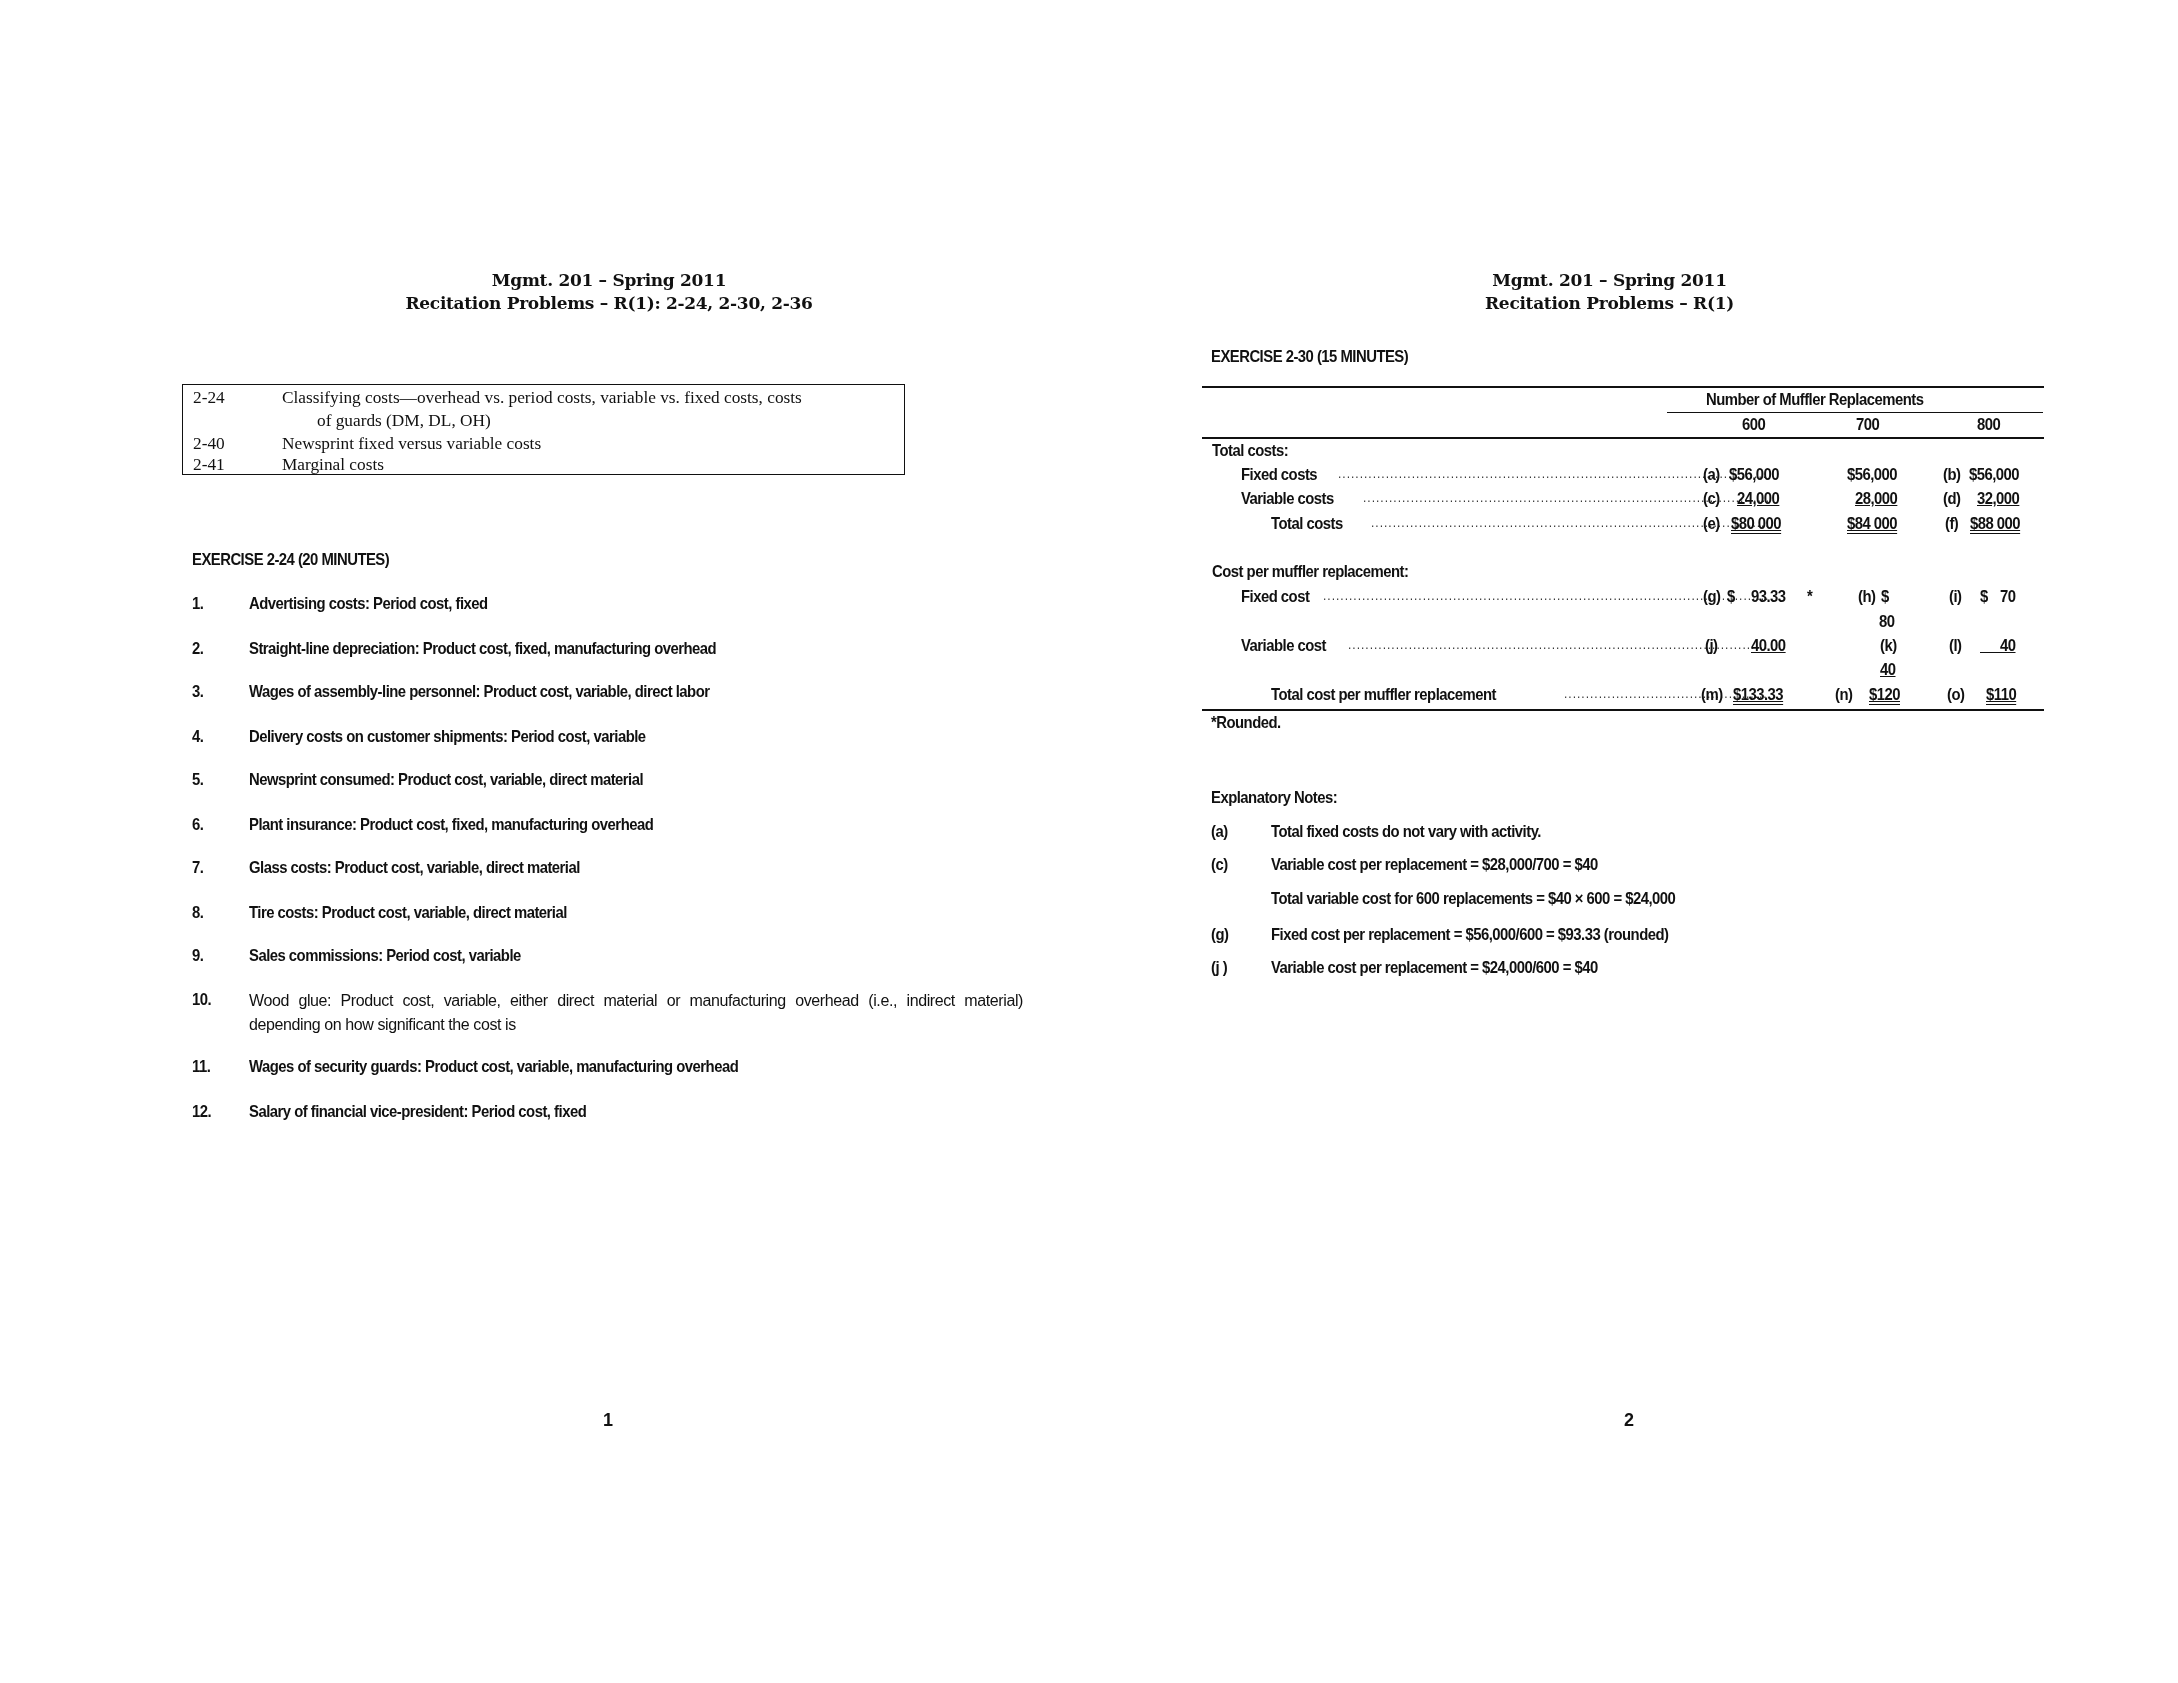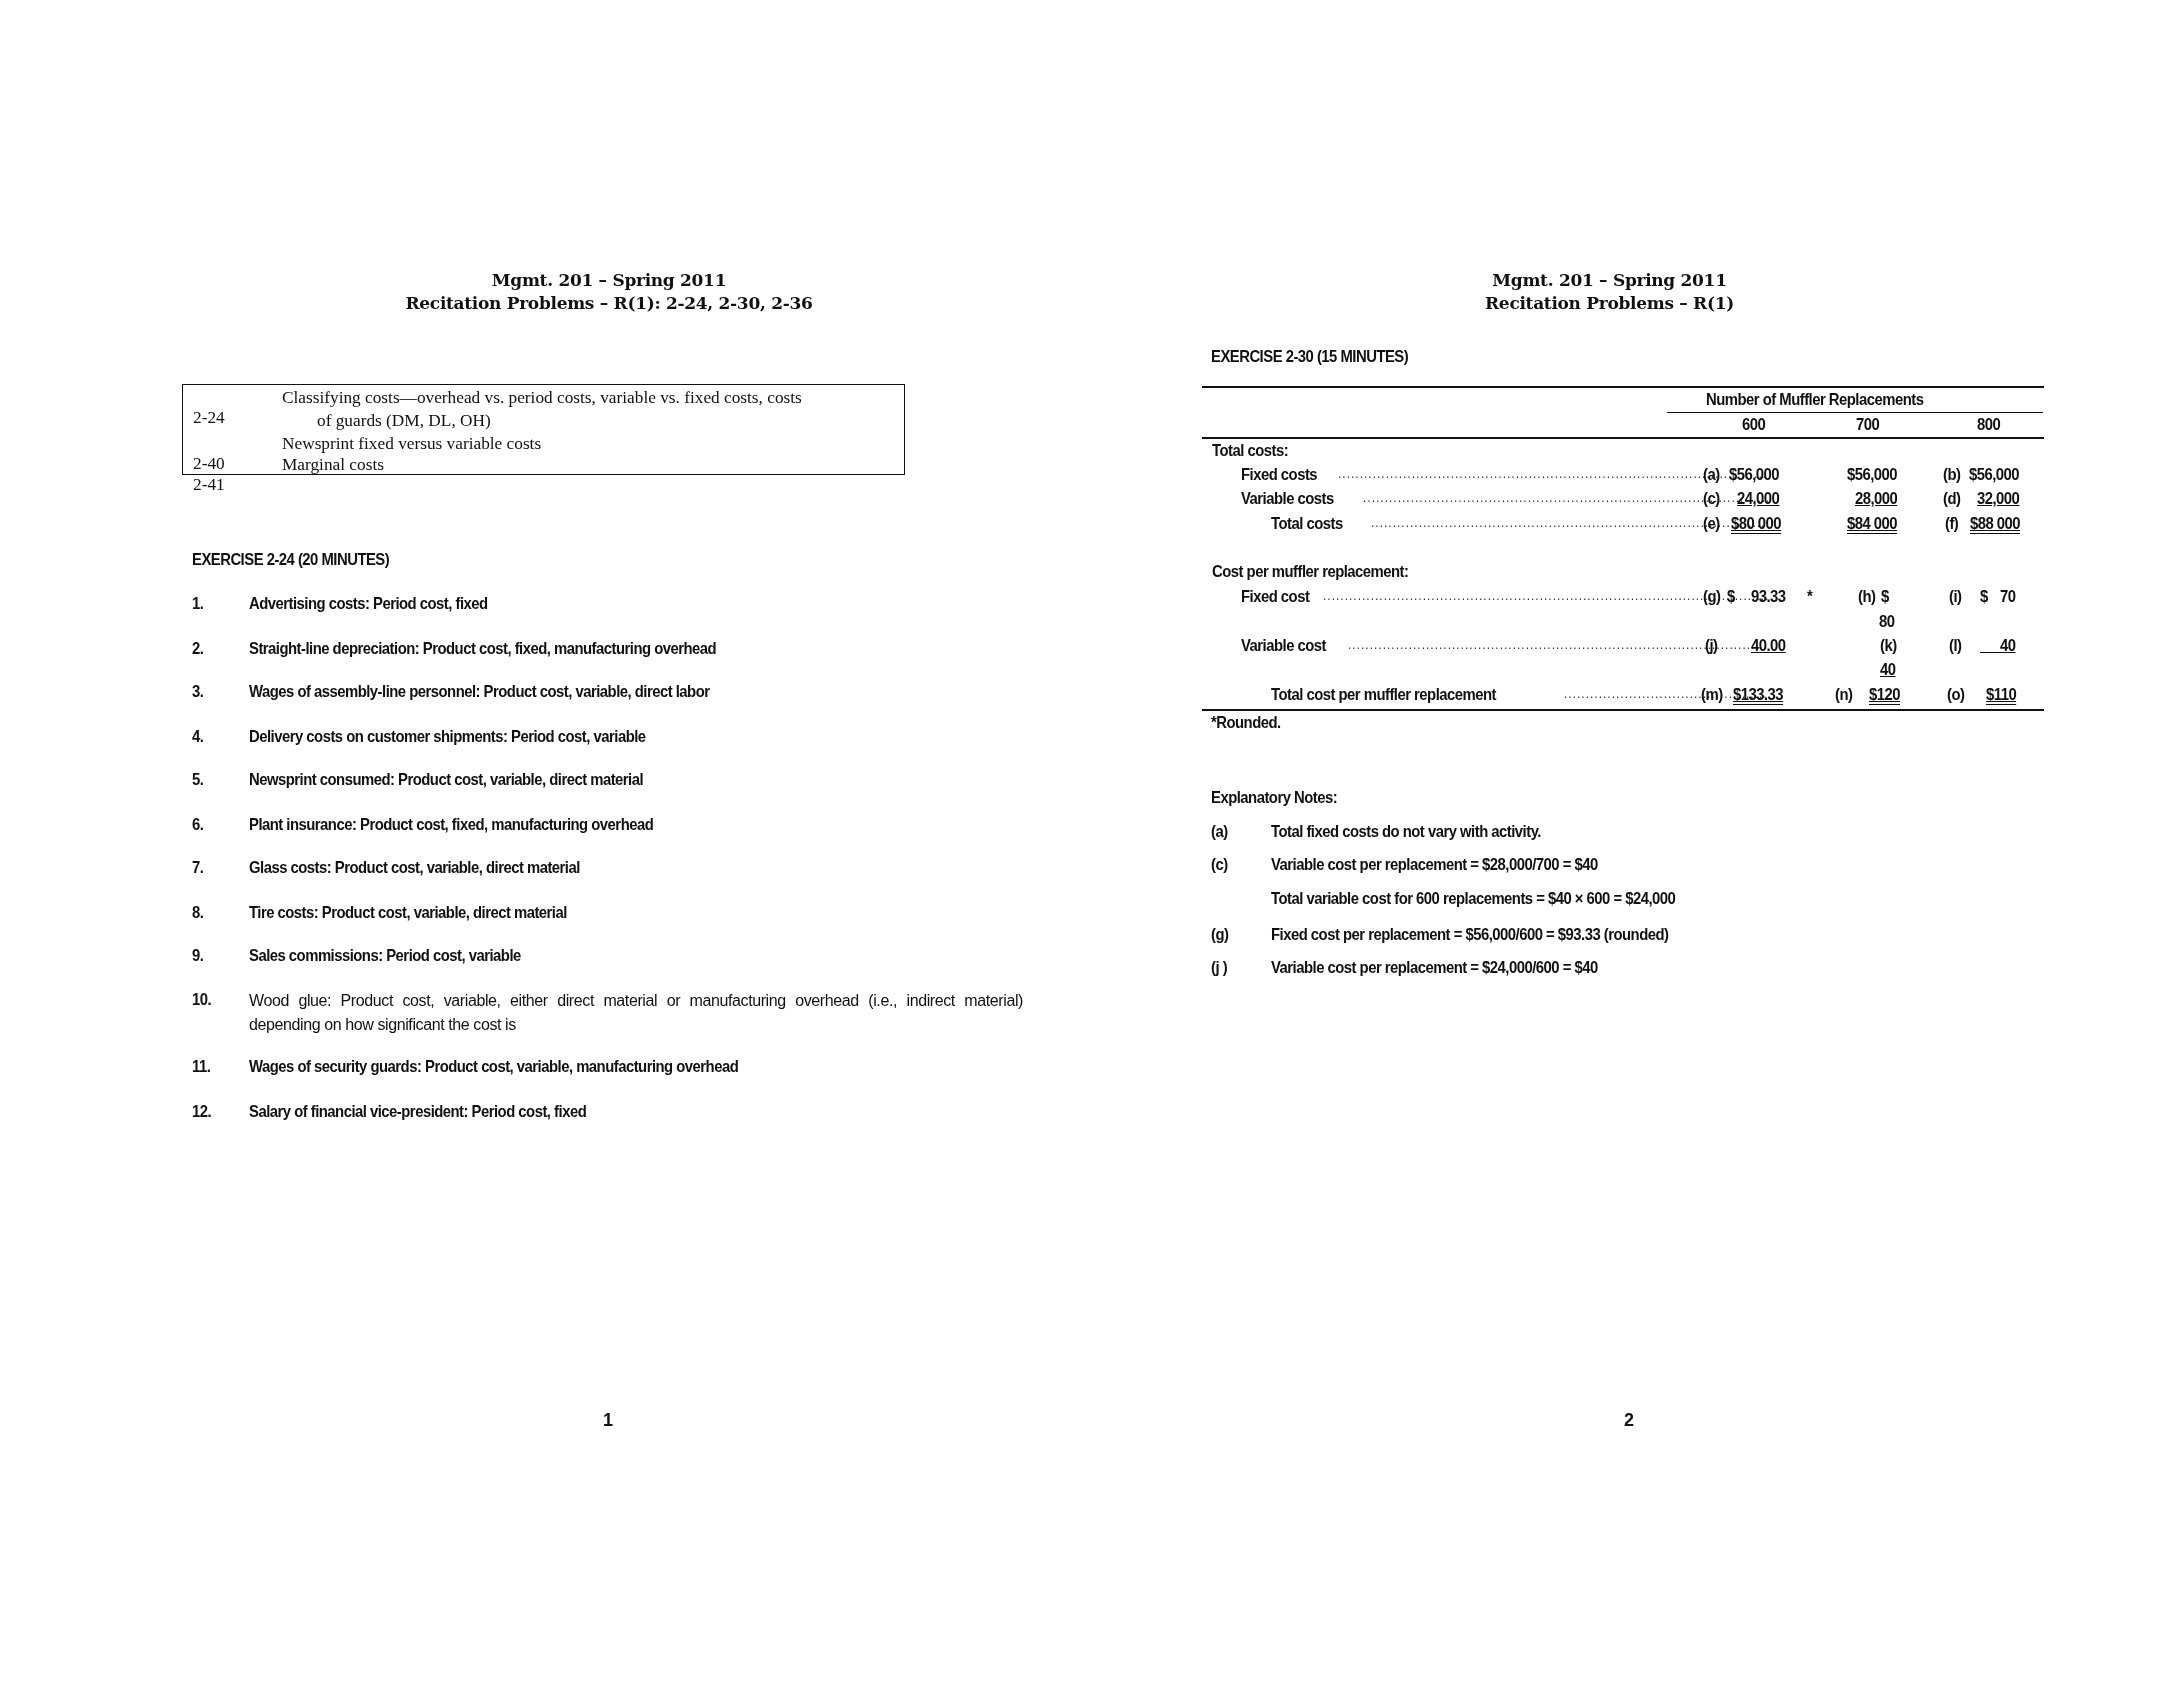--- a/index.html
+++ b/index.html
@@ -6,21 +6,21 @@
   body { width:2178px; height:1683px; position:relative; overflow:hidden; color:#111; }
   .page { position:absolute; top:0; height:1683px; }
   .page-left { left:0; width:1089px; }
   .page-right { left:1089px; width:1089px; }
   .hdr { position:absolute; text-align:center; font-family:"DejaVu Serif","Liberation Serif",serif; font-weight:bold; font-size:17px; line-height:23px; letter-spacing:-0.3px; }
   .cond { font-family:"Liberation Sans", sans-serif; font-weight:bold; font-size:17.3px; letter-spacing:-0.6px; transform:scaleX(0.86); transform-origin:left center; white-space:nowrap; }
   .abs { position:absolute; }
   
   .topics { position:absolute; left:182px; top:384px; width:723px; height:91px; border:1.5px solid #111; box-sizing:border-box; font-family:"Liberation Serif", serif; font-size:17.3px; line-height:23px; }
   .topic-row { position:absolute; left:10px; }
-  .topic-num { position:absolute; left:0; width:79px;margin-top:20px; }
+  .topic-num { position:absolute; left:0; width:79px; }
   .topic-txt { position:absolute; left:89px; white-space:nowrap; }
   
   .li-num { position:absolute; left:192px; }
   .li-txt { position:absolute; left:249px; }
   .li-wrap { white-space:normal; transform:none; width:774px; line-height:24px; font-family:"Liberation Sans", sans-serif; font-weight:normal; font-size:16px; letter-spacing:-0.4px; text-align:justify; }
   
   .rule { position:absolute; background:#111; }
   .u1 { text-decoration:underline; }
   .u2 { text-decoration:underline double; }
   .dots { position:absolute; overflow:hidden; white-space:nowrap; font-family:"Liberation Sans",sans-serif; font-size:12px; letter-spacing:1px; color:#333; }

